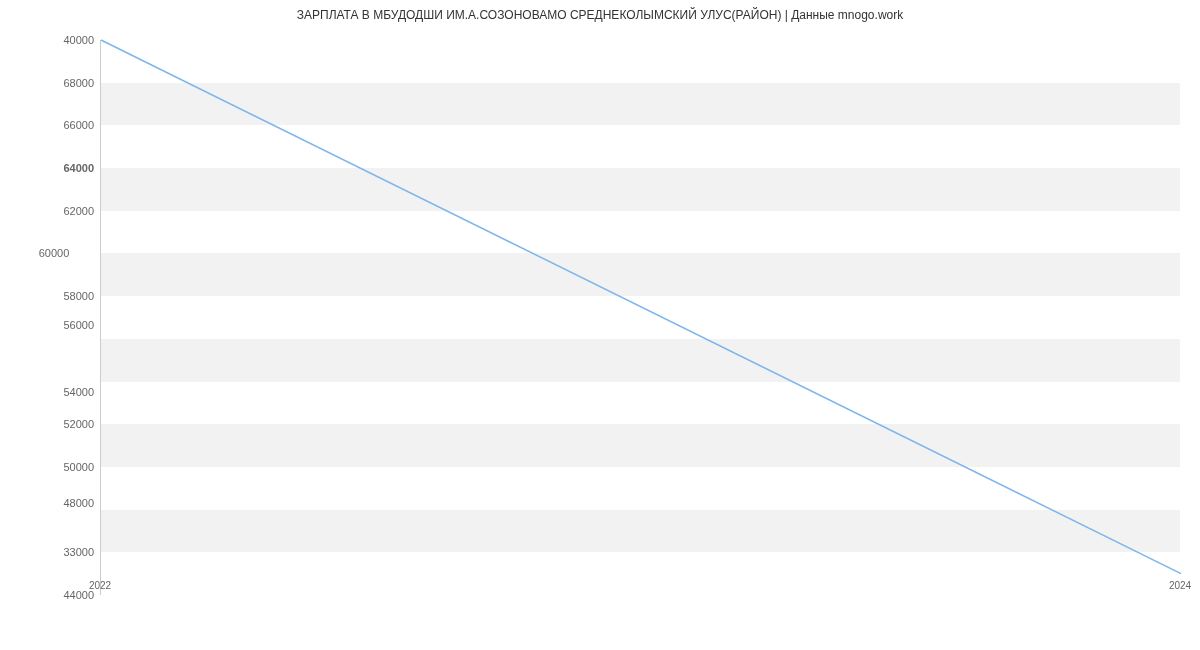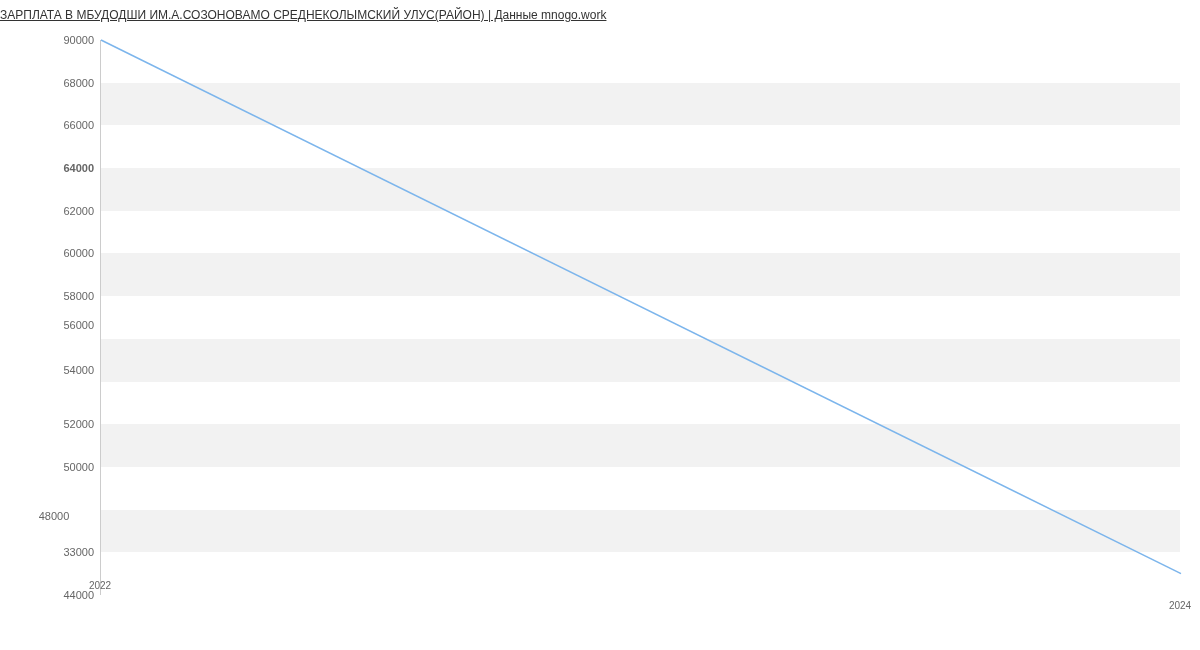--- a/index.html
+++ b/index.html
@@ -10,24 +10,23 @@
     width: 1200px;
     height: 650px;
     position: relative;
     overflow: hidden;
   }
   .chart-title {
     position: absolute;
     top: 8px;
     left: 0;
     right: 0;
-    text-align: left;
+    text-align: center;
     font-size: 12px;
     color: #333;
-    text-decoration: underline;
   }
   .plot-area {
     position: absolute;
     left: 100px;
     top: 40px;
     width: 1080px;
     height: 555px;
     border: 1px solid #ccc;
     border-top: none;
     border-right: none;
@@ -97,29 +96,29 @@
       <div class="grid-clear" style="top: 0px; height: 42.6923px;"></div>
     </div>
   <svg class="line-layer">
     <polyline id="series-poly" class="series-line" points="0,0 1080,533.6538461538462"></polyline>
   </svg>
 </div>
 
 <div id="y-axis-labels">
     <div class="y-tick-label" style="top: 595px;">44000</div>
     <div class="y-tick-label" style="top: 552.308px;">33000</div>
-    <div class="y-tick-label" style="top: 516px; text-align: center;">48000</div>
+    <div class="y-tick-label" style="top: 503px;">48000</div>
     <div class="y-tick-label" style="top: 466.923px;">50000</div>
     <div class="y-tick-label" style="top: 424.231px;">52000</div>
-    <div class="y-tick-label" style="top: 370px; text-align: right;">54000</div>
+    <div class="y-tick-label" style="top: 392px; text-align: right;">54000</div>
     <div class="y-tick-label" style="top: 325px;">56000</div>
     <div class="y-tick-label" style="top: 296.154px;">58000</div>
-    <div class="y-tick-label" style="top: 253.462px;">60000</div>
+    <div class="y-tick-label" style="top: 253.462px; text-align: center;">60000</div>
     <div class="y-tick-label" style="top: 210.769px;">62000</div>
     <div class="y-tick-label" style="top: 168.077px; font-weight: bold;">64000</div>
     <div class="y-tick-label" style="top: 125.385px;">66000</div>
     <div class="y-tick-label" style="top: 82.6923px;">68000</div>
-    <div class="y-tick-label" style="top: 40px;">90000</div>
+    <div class="y-tick-label" style="top: 40px;">40000</div>
   </div>
 <div id="x-axis-labels">
     <div class="x-tick-label" style="left: 100px;">2022</div>
-    <div class="x-tick-label" style="left: 1180px; margin-top: 20px;">2024</div>
+    <div class="x-tick-label" style="left: 1180px;">2024</div>
   </div>
 
 </body></html>

